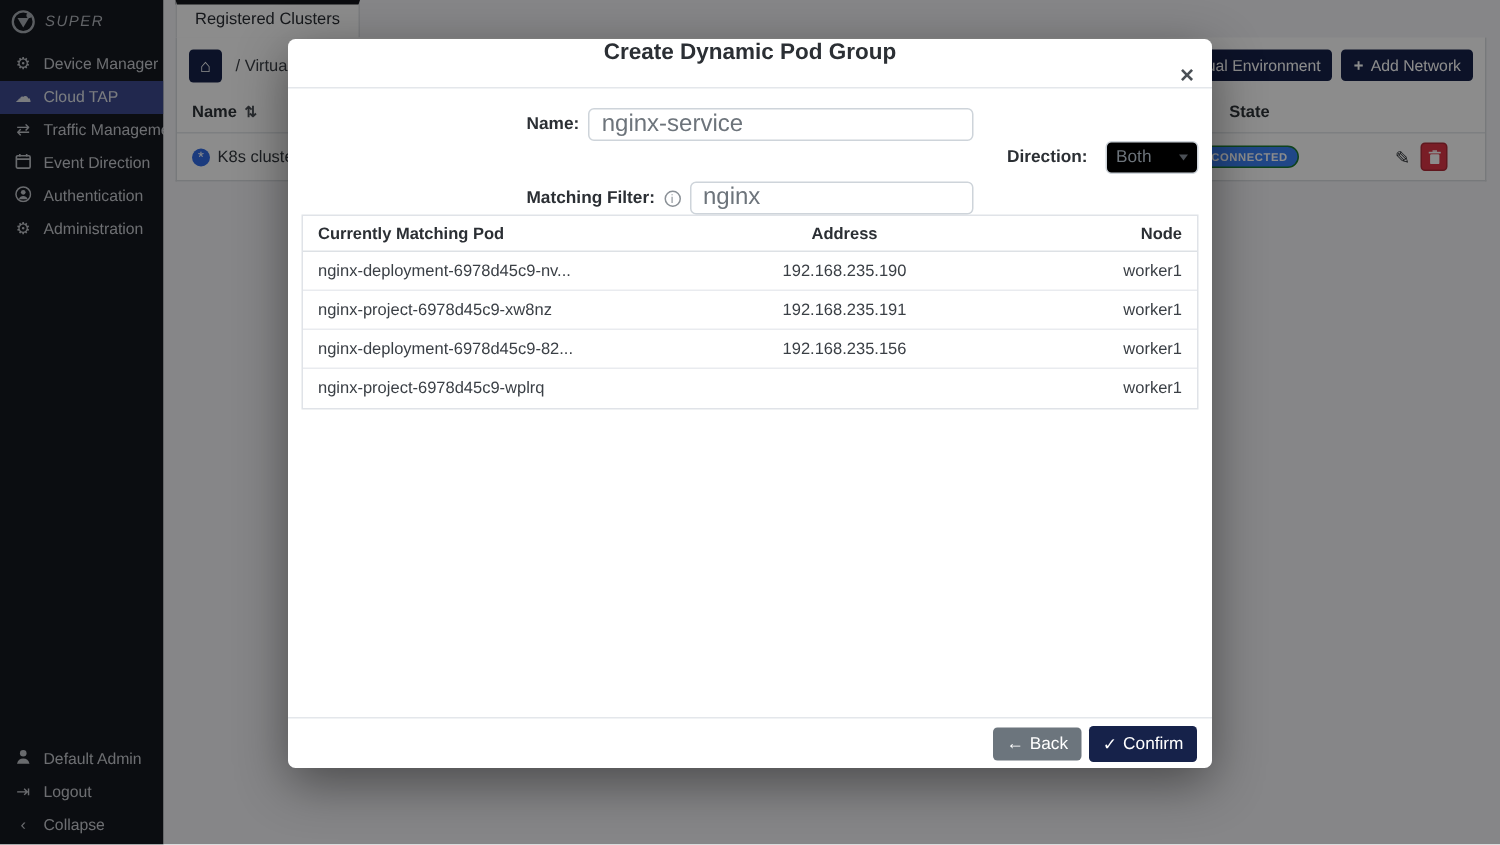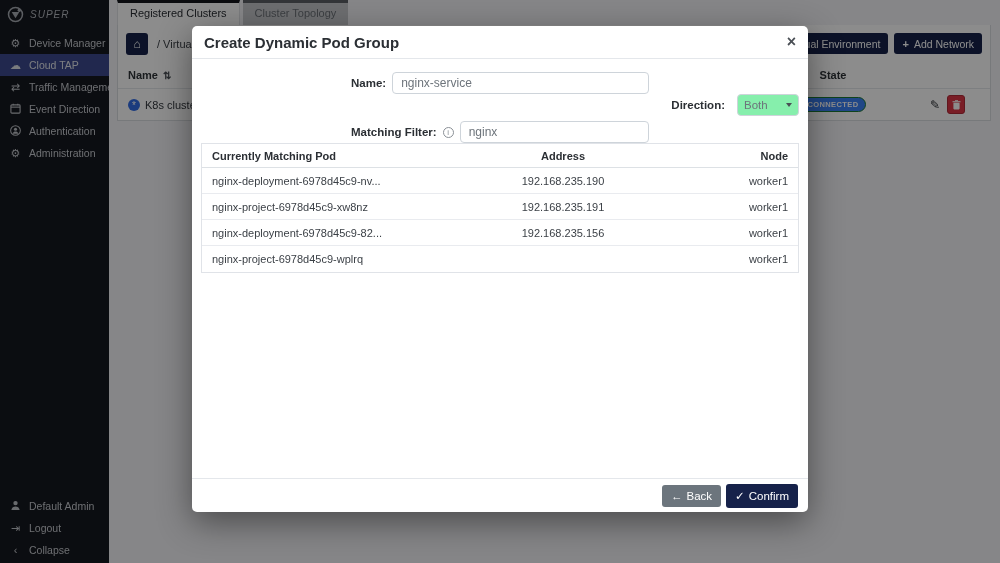--- a/index.html
+++ b/index.html
@@ -39,30 +39,30 @@
   .col-actions { width:62px; display:flex; align-items:center; gap:5px; }
   .sort-ico { font-size:10px; color:#4a4f55; }
   .k8s-ico { width:12px; height:12px; border-radius:50%; background:#326ce5; color:#fff; display:inline-flex; align-items:center; justify-content:center; font-size:10px; line-height:1; padding-top:3px; }
   .badge { display:inline-block; background:#3b82f6; color:#fff; font-size:7.5px; font-weight:bold; letter-spacing:.4px; padding:2px 6px 2px; border-radius:8px; border:1px solid #1d7a33; }
   .pencil-btn { background:none; border:none; font-size:12px; color:#23272c; cursor:pointer; padding:2px; }
   .trash-btn { width:18px; height:19px; background:#dc3545; border:1px solid #b02a37; border-radius:3px; display:inline-flex; align-items:center; justify-content:center; cursor:pointer; }
 
   
   .overlay { position:absolute; inset:0; background:rgba(0,0,0,0.45); z-index:5; }
   .modal { position:absolute; left:192px; top:26px; width:616px; height:486px; background:#fff; border-radius:5px; box-shadow:0 10px 34px rgba(0,0,0,0.45); z-index:10; }
-  .modal-header { height:33px; display:flex; align-items:center; padding:0 12px; border-bottom:1px solid #e4e7eb; }
+  .modal-header { height:33px; display:flex; align-items:center; padding:0 12px; border-bottom:1px solid #e4e7eb;flex-direction:column; }
   .modal-title { font-size:15px; font-weight:600; color:#2b2f34; }
   .modal-close { margin-left:auto; background:none; border:none; font-size:16px; font-weight:bold; color:#4a4f55; cursor:pointer; line-height:1; }
   .modal-body { padding:8px 9px 0; }
   .form-row { display:flex; align-items:center; margin-top:5px;flex-direction:column; }
   .group-left { display:flex; align-items:center; width:298px; }
   .form-label { font-size:11.5px; font-weight:bold; color:#2b2f34; white-space:nowrap; margin-right:6px; }
-  .text-input { flex:1; height:22px; border:1px solid #ced4da; border-radius:4px; padding:0 8px; font-size:12px; color:#6d747b; font-family:"Liberation Sans",sans-serif; outline:none; min-width:0; }
+  .text-input { flex:1; height:22px; border:1px solid #ced4da; border-radius:4px; padding:0 8px; font-size:16px; color:#6d747b; font-family:"Liberation Sans",sans-serif; outline:none; min-width:0; }
   .group-right { margin-left:auto; display:flex; align-items:center; }
-  .select-box { width:62px; height:22px; border:1px solid #ced4da; border-radius:4px; display:flex; align-items:center; justify-content:space-between; padding:0 6px; font-size:11.5px; color:#6d747b; cursor:pointer; background:#86efac; }
+  .select-box { width:62px; height:22px; border:1px solid #ced4da; border-radius:4px; display:flex; align-items:center; justify-content:space-between; padding:0 6px; font-size:11.5px; color:#6d747b; cursor:pointer; background:#000000; }
   .caret { width:0; height:0; border-left:3.5px solid transparent; border-right:3.5px solid transparent; border-top:4.5px solid #4a4f55; }
   .info-ico { width:11px; height:11px; border:1px solid #8a9096; border-radius:50%; color:#8a9096; font-size:8px; line-height:9px; text-align:center; margin-right:6px; display:inline-block; cursor:pointer; }
   .pods-table { border:1px solid #e0e3e8; }
   .pt-head { display:flex; align-items:center; height:24px; font-size:11px; font-weight:bold; color:#2b2f34; border-bottom:1px solid #dde1e5; }
   .pt-row { display:flex; align-items:center; height:26px; border-bottom:1px solid #e9ebef; font-size:11px; color:#3a3f45; }
   .pt-row:last-child { border-bottom:none; }
   .pt-pod { flex:1; padding-left:10px; text-align:left; }
   .pt-addr { width:230px; text-align:center; }
   .pt-node { width:120px; text-align:right; padding-right:10px; }
   .modal-footer { position:absolute; left:0; right:0; bottom:0; height:34px; border-top:1px solid #e4e7eb; display:flex; align-items:center; justify-content:flex-end; gap:5px; padding:0 10px; }
@@ -140,21 +140,20 @@
     <div class="nav-item">
       <span class="ico">‹</span>
       <span>Collapse</span>
     </div>
   </div>
 </aside>
 
 <main class="content">
   <div class="tabbar">
     <div class="tab active">Registered Clusters</div>
-    <div class="tab inactive">Cluster Topology</div>
   </div>
 
   <section class="panel">
     <div class="panel-toolbar">
       <button class="home-btn">⌂</button>
       <span class="crumb">/ Virtual Net</span>
       <div class="toolbar-spacer"></div>
       <button class="navy-btn">
         <span class="plus">+</span>
         <span>Add Virtual Environment</span>

